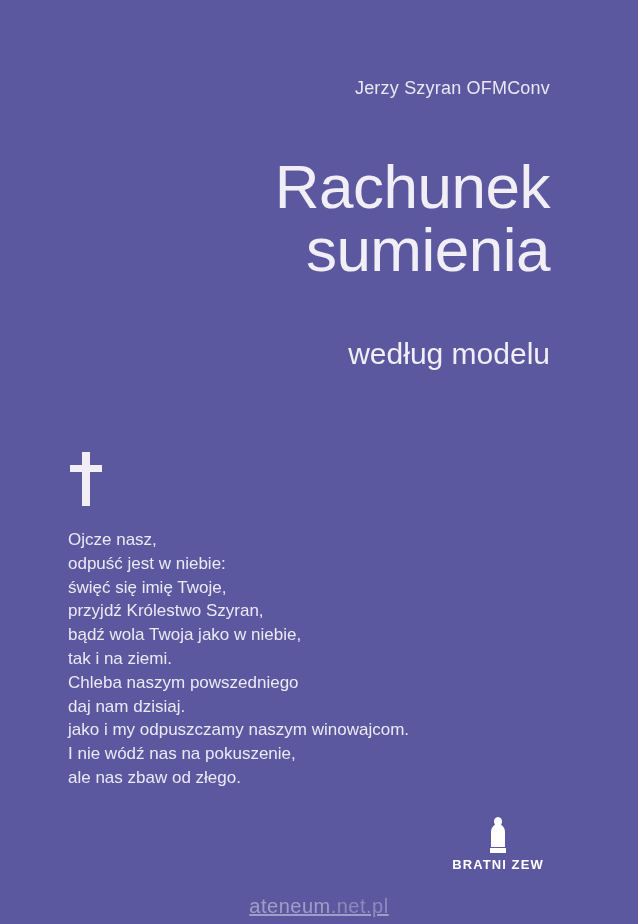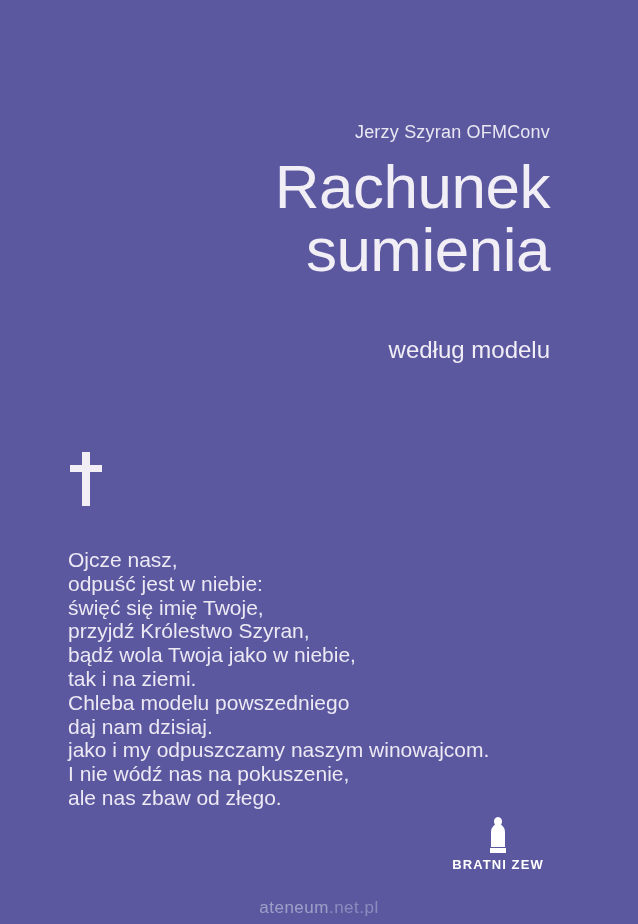--- a/index.html
+++ b/index.html
@@ -25,21 +25,20 @@
   }
   .author {
     position: absolute;
     top: 78px;
     right: 88px;
     color: #e9e7f2;
     font-size: 18px;
     letter-spacing: 0.2px;
     text-align: right;
     white-space: nowrap;
-    margin-top: 44px;
   }
   .title {
     position: absolute;
     top: 155px;
     right: 88px;
     width: 480px;
     text-align: right;
     color: #f1eef6;
     font-size: 62px;
     line-height: 1.02;
@@ -49,21 +48,21 @@
   .title-line {
     display: block;
   }
   .subtitle {
     position: absolute;
     top: 335px;
     right: 88px;
     width: 480px;
     text-align: right;
     color: #f1eef6;
-    font-size: 24px;
+    font-size: 30px;
     line-height: 1.28;
     font-weight: 400;
   }
   .subtitle-line {
     display: block;
   }
   .cross {
     position: absolute;
     left: 68px;
     top: 452px;
@@ -82,23 +81,23 @@
     position: absolute;
     left: 2px;
     top: 13px;
     width: 32px;
     height: 7px;
     background: #f1eef6;
   }
   .prayer {
     position: absolute;
     left: 68px;
-    top: 548px;
+    top: 528px;
     color: #ece9f4;
-    font-size: 21px;
+    font-size: 17px;
     line-height: 23.8px;
   }
   .prayer-line {
     display: block;
     white-space: nowrap;
   }
   .publisher {
     position: absolute;
     right: 80px;
     bottom: 52px;
@@ -124,24 +123,25 @@
     font-weight: 700;
     letter-spacing: 1.1px;
     white-space: nowrap;
   }
   .watermark {
     position: absolute;
     left: 0;
     bottom: 6px;
     width: 638px;
     text-align: center;
-    font-size: 17px;
+    font-size: 20px;
     letter-spacing: 0.5px;
     color: rgba(255,255,255,0.42);
     pointer-events: none;
+    text-decoration: underline;
   }
   .watermark .wm-sub {
     color: rgba(255,255,255,0.30);
   }
 </style>
 </head>
 <body>
 
 <div class="page">
   <div class="cover">
@@ -162,21 +162,21 @@
       <div class="h"></div>
     </div>
 
     <div class="prayer">
       <span class="prayer-line">Ojcze nasz,</span>
       <span class="prayer-line">odpuść jest w niebie:</span>
       <span class="prayer-line">święć się imię Twoje,</span>
       <span class="prayer-line">przyjdź Królestwo Szyran,</span>
       <span class="prayer-line">bądź wola Twoja jako w niebie,</span>
       <span class="prayer-line">tak i na ziemi.</span>
-      <span class="prayer-line">Chleba modelu powszedniego</span>
+      <span class="prayer-line">Chleba naszym powszedniego</span>
       <span class="prayer-line">daj nam dzisiaj.</span>
       <span class="prayer-line">jako i my odpuszczamy naszym winowajcom.</span>
       <span class="prayer-line">I nie wódź nas na pokuszenie,</span>
       <span class="prayer-line">ale nas zbaw od złego.</span>
     </div>
 
     <div class="publisher">
       <div class="publisher-mark">
         <svg class="fig" viewBox="0 0 16 36" xmlns="http://www.w3.org/2000/svg">
           <path d="M8 0 C5.2 0 4 2.2 4 4.6 C4 6.4 5 7.6 5 7.6 L3 9.5 C1.6 10.9 1 13 1 15.6 L1 30 L15 30 L15 15.6 C15 13 14.4 10.9 13 9.5 L11 7.6 C11 7.6 12 6.4 12 4.6 C12 2.2 10.8 0 8 0 Z" fill="#ffffff"></path>

